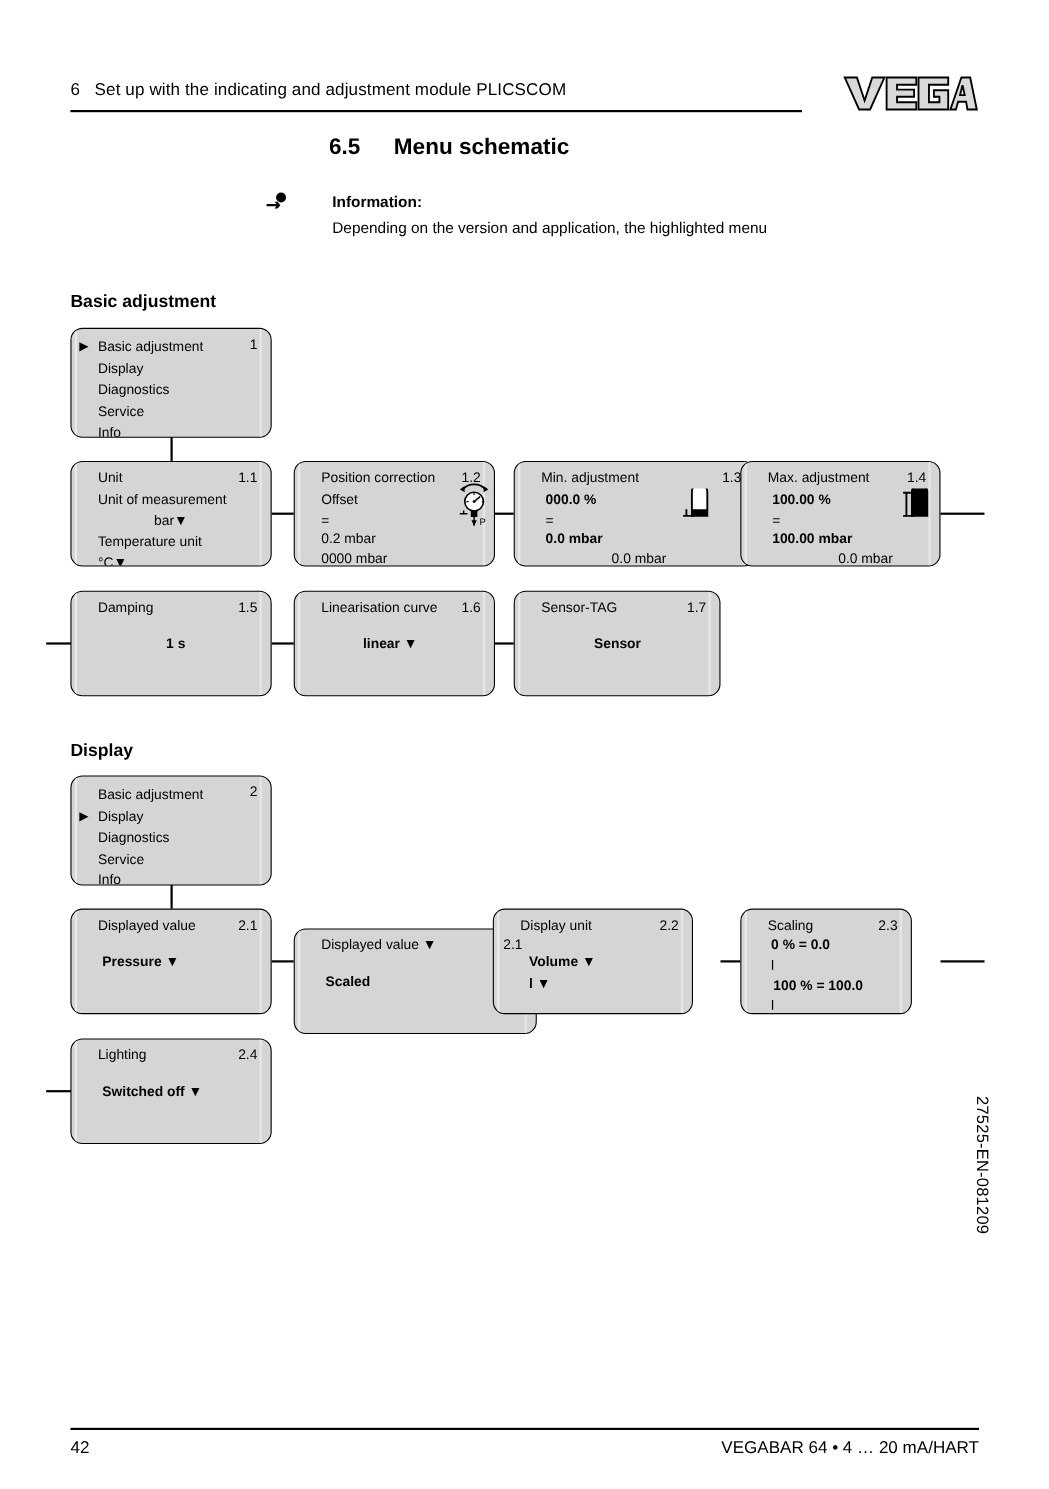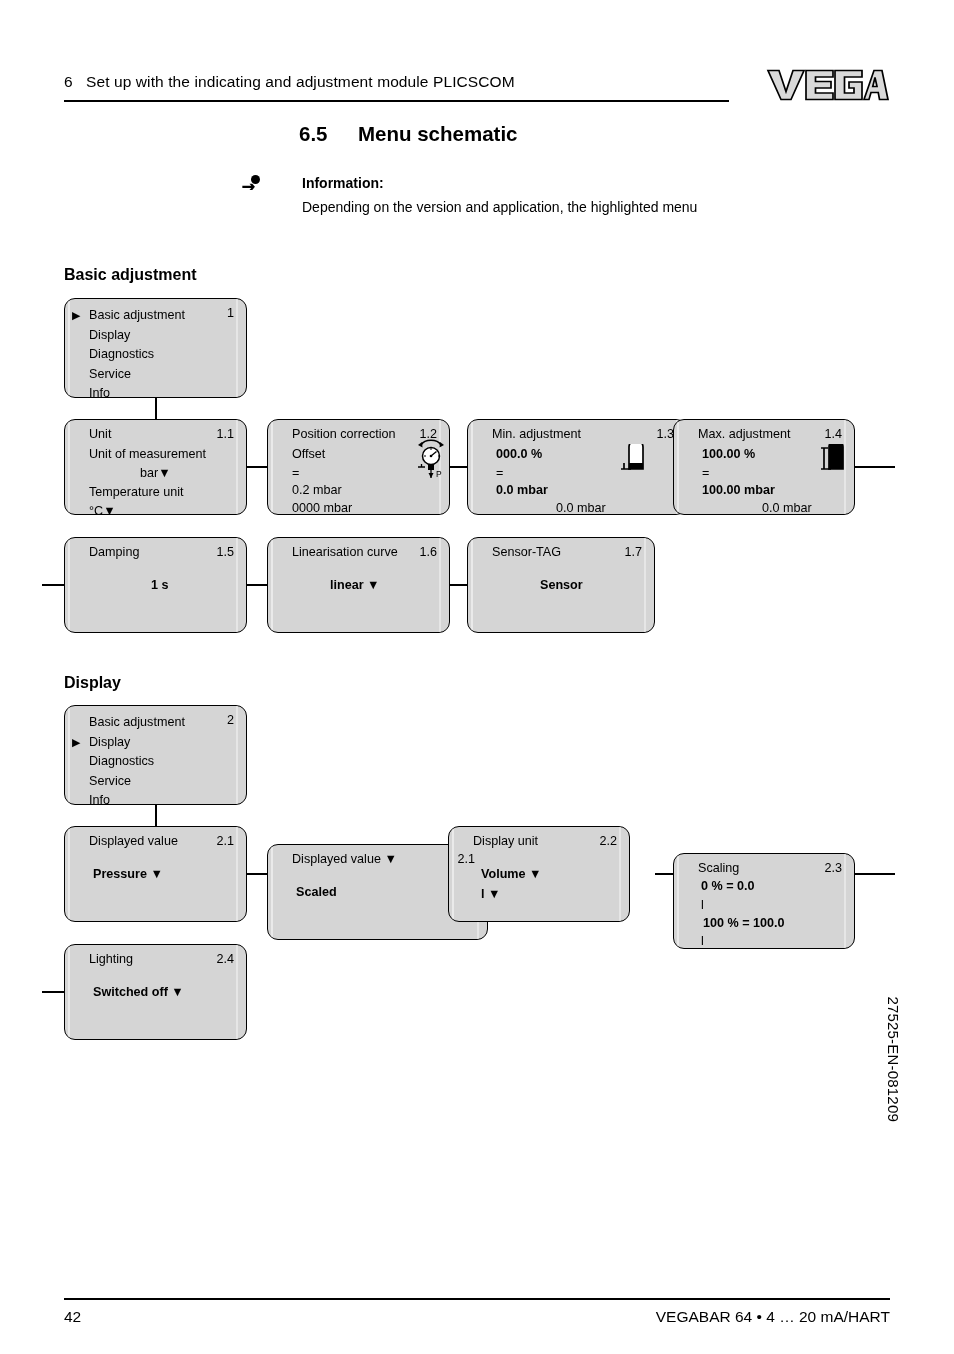--- a/index.html
+++ b/index.html
@@ -471,21 +471,21 @@
 
   <div class="mbox" style="left:448px; top:826px; width:182px; height:96px;">
     <div class="mbox-inner">
       <div class="mb-head">Display unit</div>
       <div class="mb-num">2.2</div>
       <div class="mline b" style="left:32px; top:40px;">Volume ▼</div>
       <div class="mline b" style="left:32px; top:60px;">l ▼</div>
     </div>
   </div>
 
-  <div class="mbox" style="left:673px; top:826px; width:182px; height:96px;margin-top:27px;">
+  <div class="mbox" style="left:673px; top:826px; width:156px; height:96px;">
     <div class="mbox-inner">
       <div class="mb-head">Scaling</div>
       <div class="mb-num">2.3</div>
       <div class="mline b" style="left:27px; top:25px;">0 % = 0.0</div>
       <div class="mline" style="left:27px; top:44px;">l</div>
       <div class="mline b" style="left:29px; top:62px;">100 % = 100.0</div>
       <div class="mline" style="left:27px; top:80px;">l</div>
     </div>
   </div>
 

